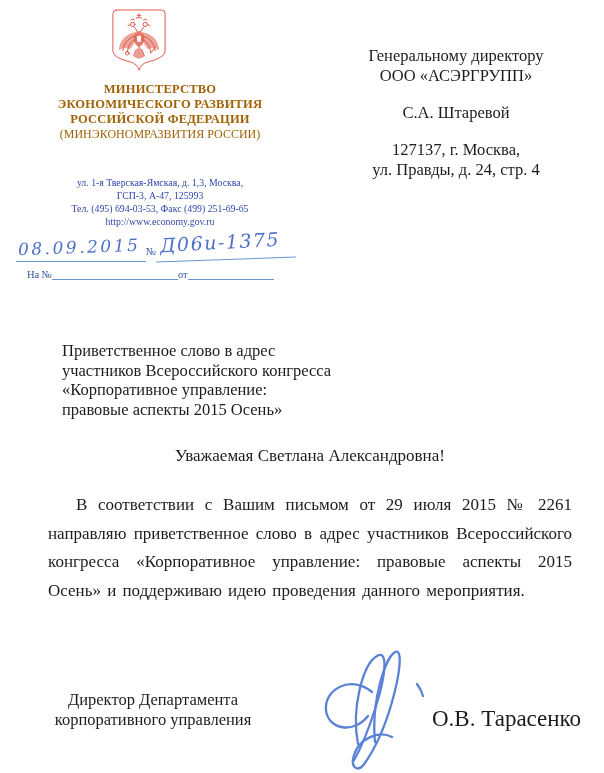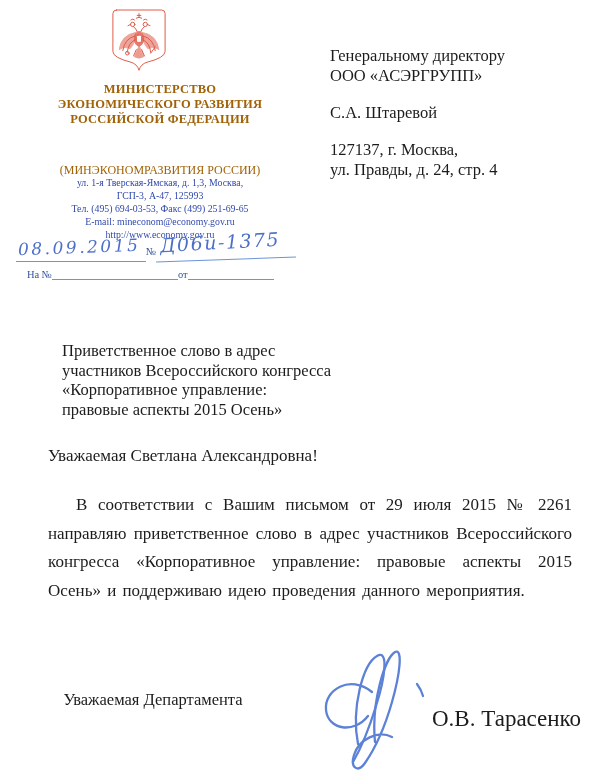--- a/index.html
+++ b/index.html
@@ -9,21 +9,21 @@
     background:#ffffff; overflow:hidden;
     font-family:"Liberation Serif", serif; color:#1c1c1c;
   }
   
   .emblem { position:absolute; left:112px; top:9px; width:54px; height:65px; }
   .ministry {
     position:absolute; left:14px; top:82px; width:292px;
     text-align:center; color:#a16207; font-weight:bold;
     font-size:12.5px; line-height:15px; letter-spacing:.2px;
   }
-  .ministry-short { font-weight:normal; font-size:12px; letter-spacing:0;margin-top:36px; }
+  .ministry-short { font-weight:normal; font-size:12px; letter-spacing:0; }
   .addr {
     position:absolute; left:14px; top:176px; width:292px;
     text-align:center; color:#3048ab; font-size:9.8px; line-height:13px;
   }
   
   .hw {
     position:absolute; color:#4d6fc9;
     font-style:italic; font-family:"DejaVu Serif", serif;
   }
   .hw-date { left:18px; top:237px; font-size:17px; letter-spacing:2.5px; transform:rotate(-2deg); }
@@ -34,27 +34,27 @@
   .num-sign { position:absolute; left:146px; top:246px; font-size:10.5px; color:#33549e; }
   .ref-line {
     position:absolute; left:27px; top:268px; color:#33549e; font-size:10.5px;
     display:flex; align-items:flex-end;
   }
   .ref-line .fill { border-bottom:1.2px solid #6b95d6; height:12px; }
   .f1 { width:126px; } .f2 { width:86px; }
   
   .recipient {
     position:absolute; left:330px; top:46px; width:252px;
-    text-align:left; font-size:16.5px; line-height:20px;
+    text-align:center; font-size:16.5px; line-height:20px;
   }
   .recipient .gap { height:17px; }
   
   .subject { position:absolute; left:62px; top:315px; width:300px; font-size:16.5px; line-height:19.5px;margin-top:26px; }
   
-  .salutation { position:absolute; left:48px; top:446px; width:524px; font-size:17px; }
+  .salutation { position:absolute; left:48px; top:446px; width:524px; text-align:center; font-size:17px; }
   .body-par {
     position:absolute; left:48px; top:491px; width:524px;
     font-size:17px; line-height:28.5px; text-align:justify;
     text-indent:28px; word-spacing:2px;
   }
   .attachment { position:absolute; left:98px; top:606px; font-size:17px; }
   
   .sig-title { position:absolute; left:53px; top:690px; width:200px; text-align:center; font-size:16.5px; line-height:20px; }
   .sig-svg { position:absolute; left:310px; top:644px; width:132px; height:128px; }
   .sig-name { position:absolute; left:432px; top:706px; font-size:23px; }
@@ -94,21 +94,20 @@
     <div>МИНИСТЕРСТВО</div>
     <div>ЭКОНОМИЧЕСКОГО РАЗВИТИЯ</div>
     <div>РОССИЙСКОЙ ФЕДЕРАЦИИ</div>
     <div class="ministry-short">(МИНЭКОНОМРАЗВИТИЯ РОССИИ)</div>
   </div>
 
   <div class="addr">
     <div>ул. 1-я Тверская-Ямская, д. 1,3, Москва,</div>
     <div>ГСП-3, А-47, 125993</div>
     <div>Тел. (495) 694-03-53, Факс (499) 251-69-65</div>
-    <div>E-mail: mineconom@economy.gov.ru</div>
     <div>http://www.economy.gov.ru</div>
   </div>
 
   <span class="hw hw-date">08.09.2015</span>
   <div class="u-line u-date"></div>
   <span class="num-sign">№</span>
   <span class="hw hw-num">Д06и-1375</span>
   <div class="u-line u-num"></div>
 
   <div class="ref-line">
@@ -134,21 +133,22 @@
     <div>«Корпоративное управление:</div>
     <div>правовые аспекты 2015 Осень»</div>
   </div>
 
   <div class="salutation">Уважаемая Светлана Александровна!</div>
 
   <div class="body-par">В соответствии с Вашим письмом от 29 июля 2015 № 2261 направляю приветственное слово в адрес участников Всероссийского конгресса «Корпоративное управление: правовые аспекты 2015 Осень» и поддерживаю идею проведения данного мероприятия.</div>
 
 
   <div class="sig-title">
-    <div>Уважаемая Департамента</div>
+    <div>Директор Департамента</div>
+    <div>корпоративного управления</div>
   </div>
 
   <svg class="sig-svg" viewBox="0 0 132 128" fill="none" stroke="#5b82d6" stroke-width="2.3" stroke-linecap="round">
     <path d="M62,48 C40,30 14,46 16,66 C18,86 44,90 58,72"></path>
     <path d="M48,100 C41,64 53,20 67,12 C79,5 75,34 66,62 C58,88 50,106 43,118"></path>
     <path d="M65,98 C61,58 75,14 85,8 C93,4 90,30 82,58 C74,86 64,106 55,119 C48,129 40,124 44,111 C49,95 68,86 82,93"></path>
     <path d="M107,40 C110,44 112,48 113,52"></path>
   </svg>
 
   <div class="sig-name">О.В. Тарасенко</div>

